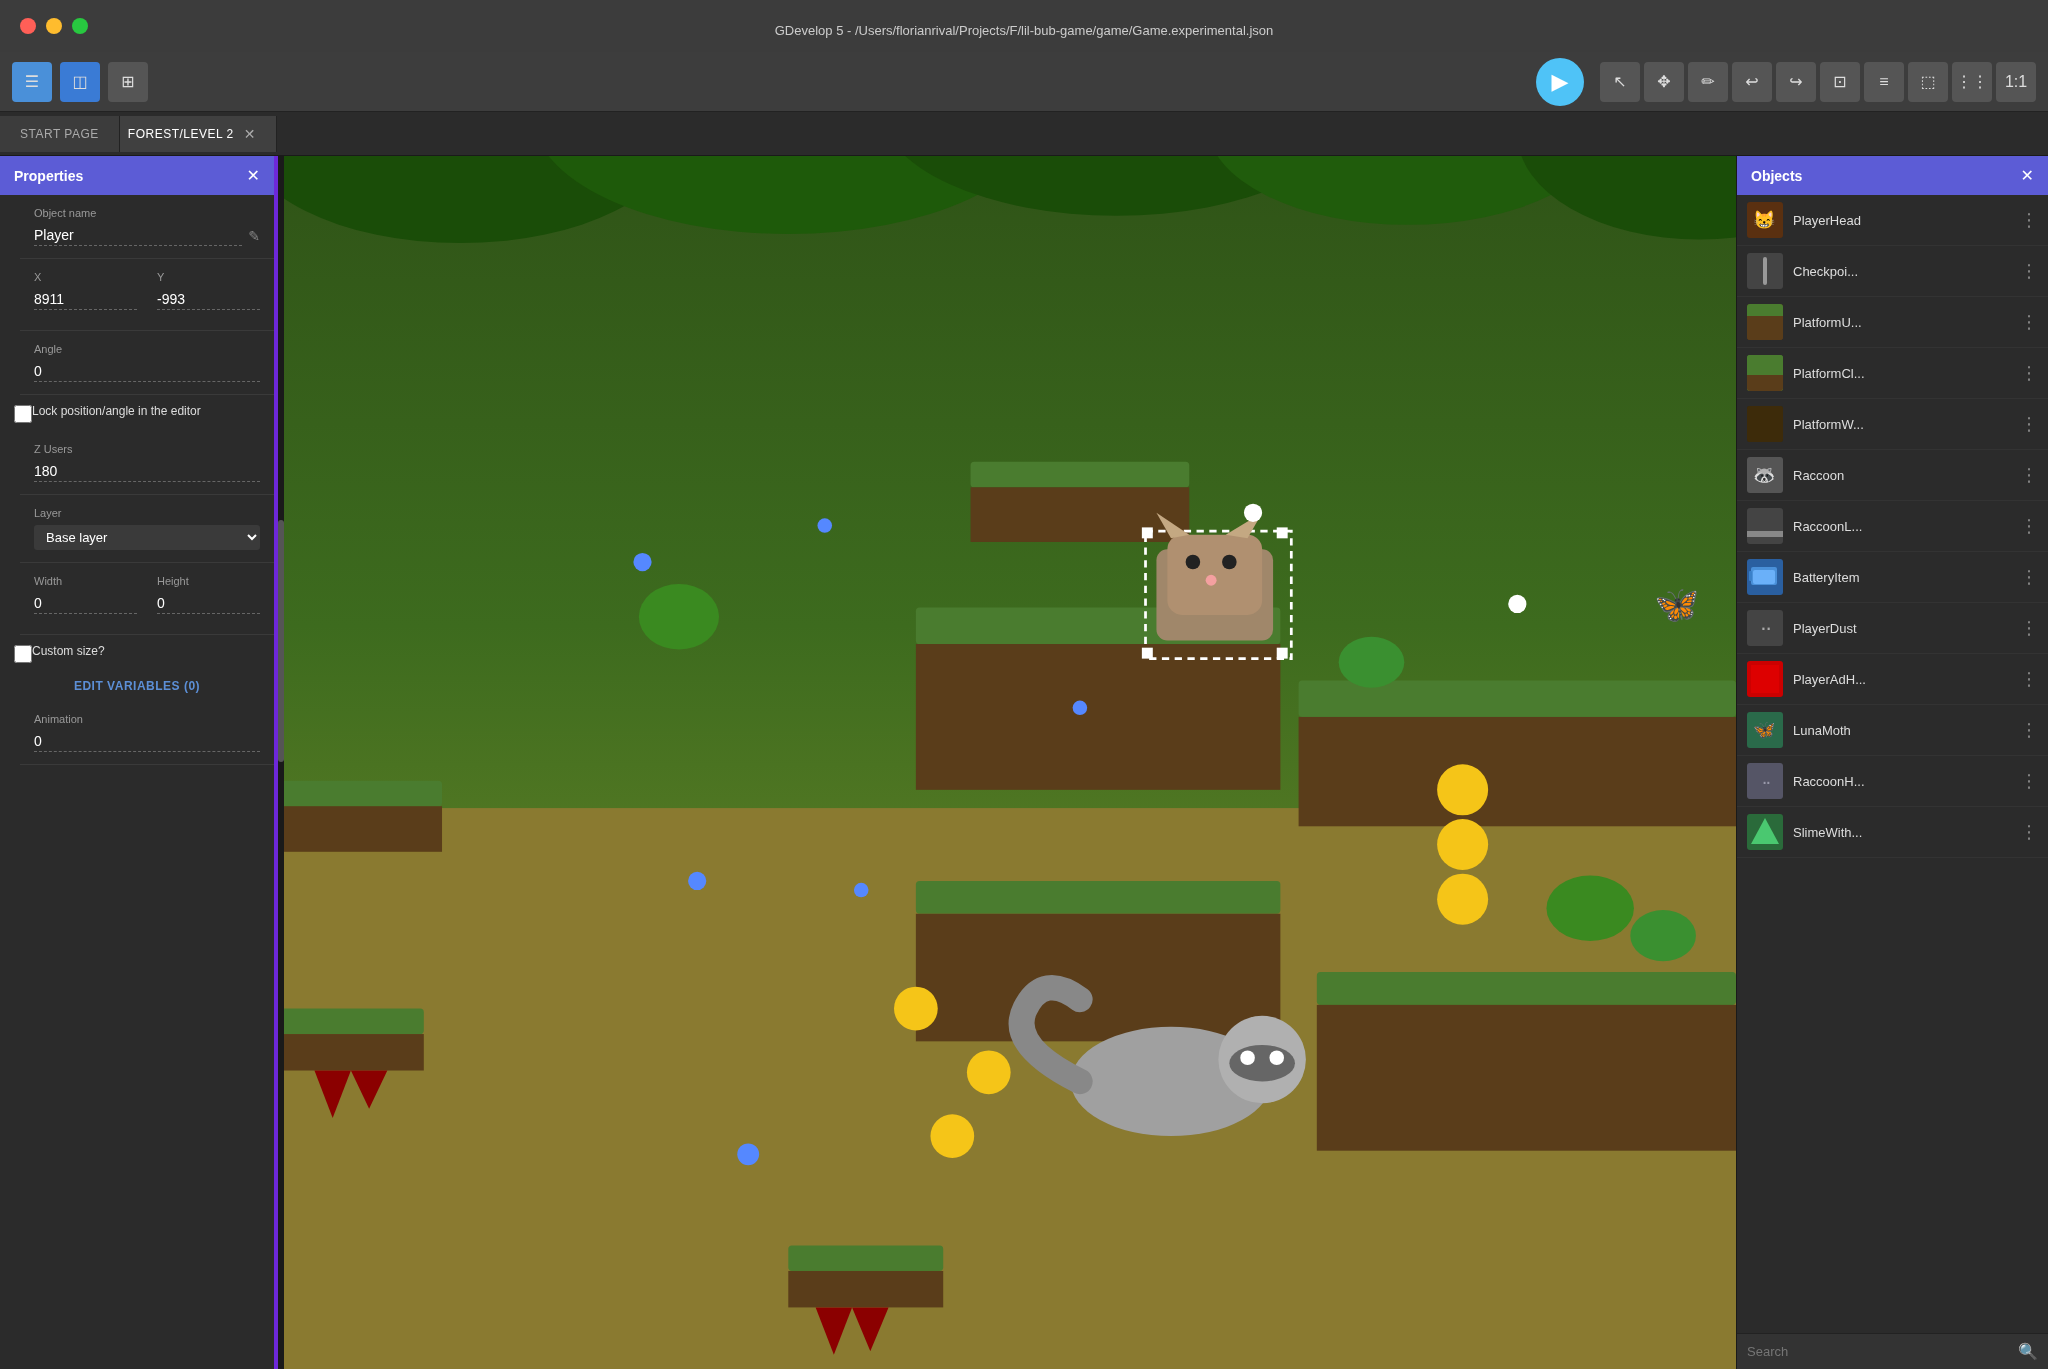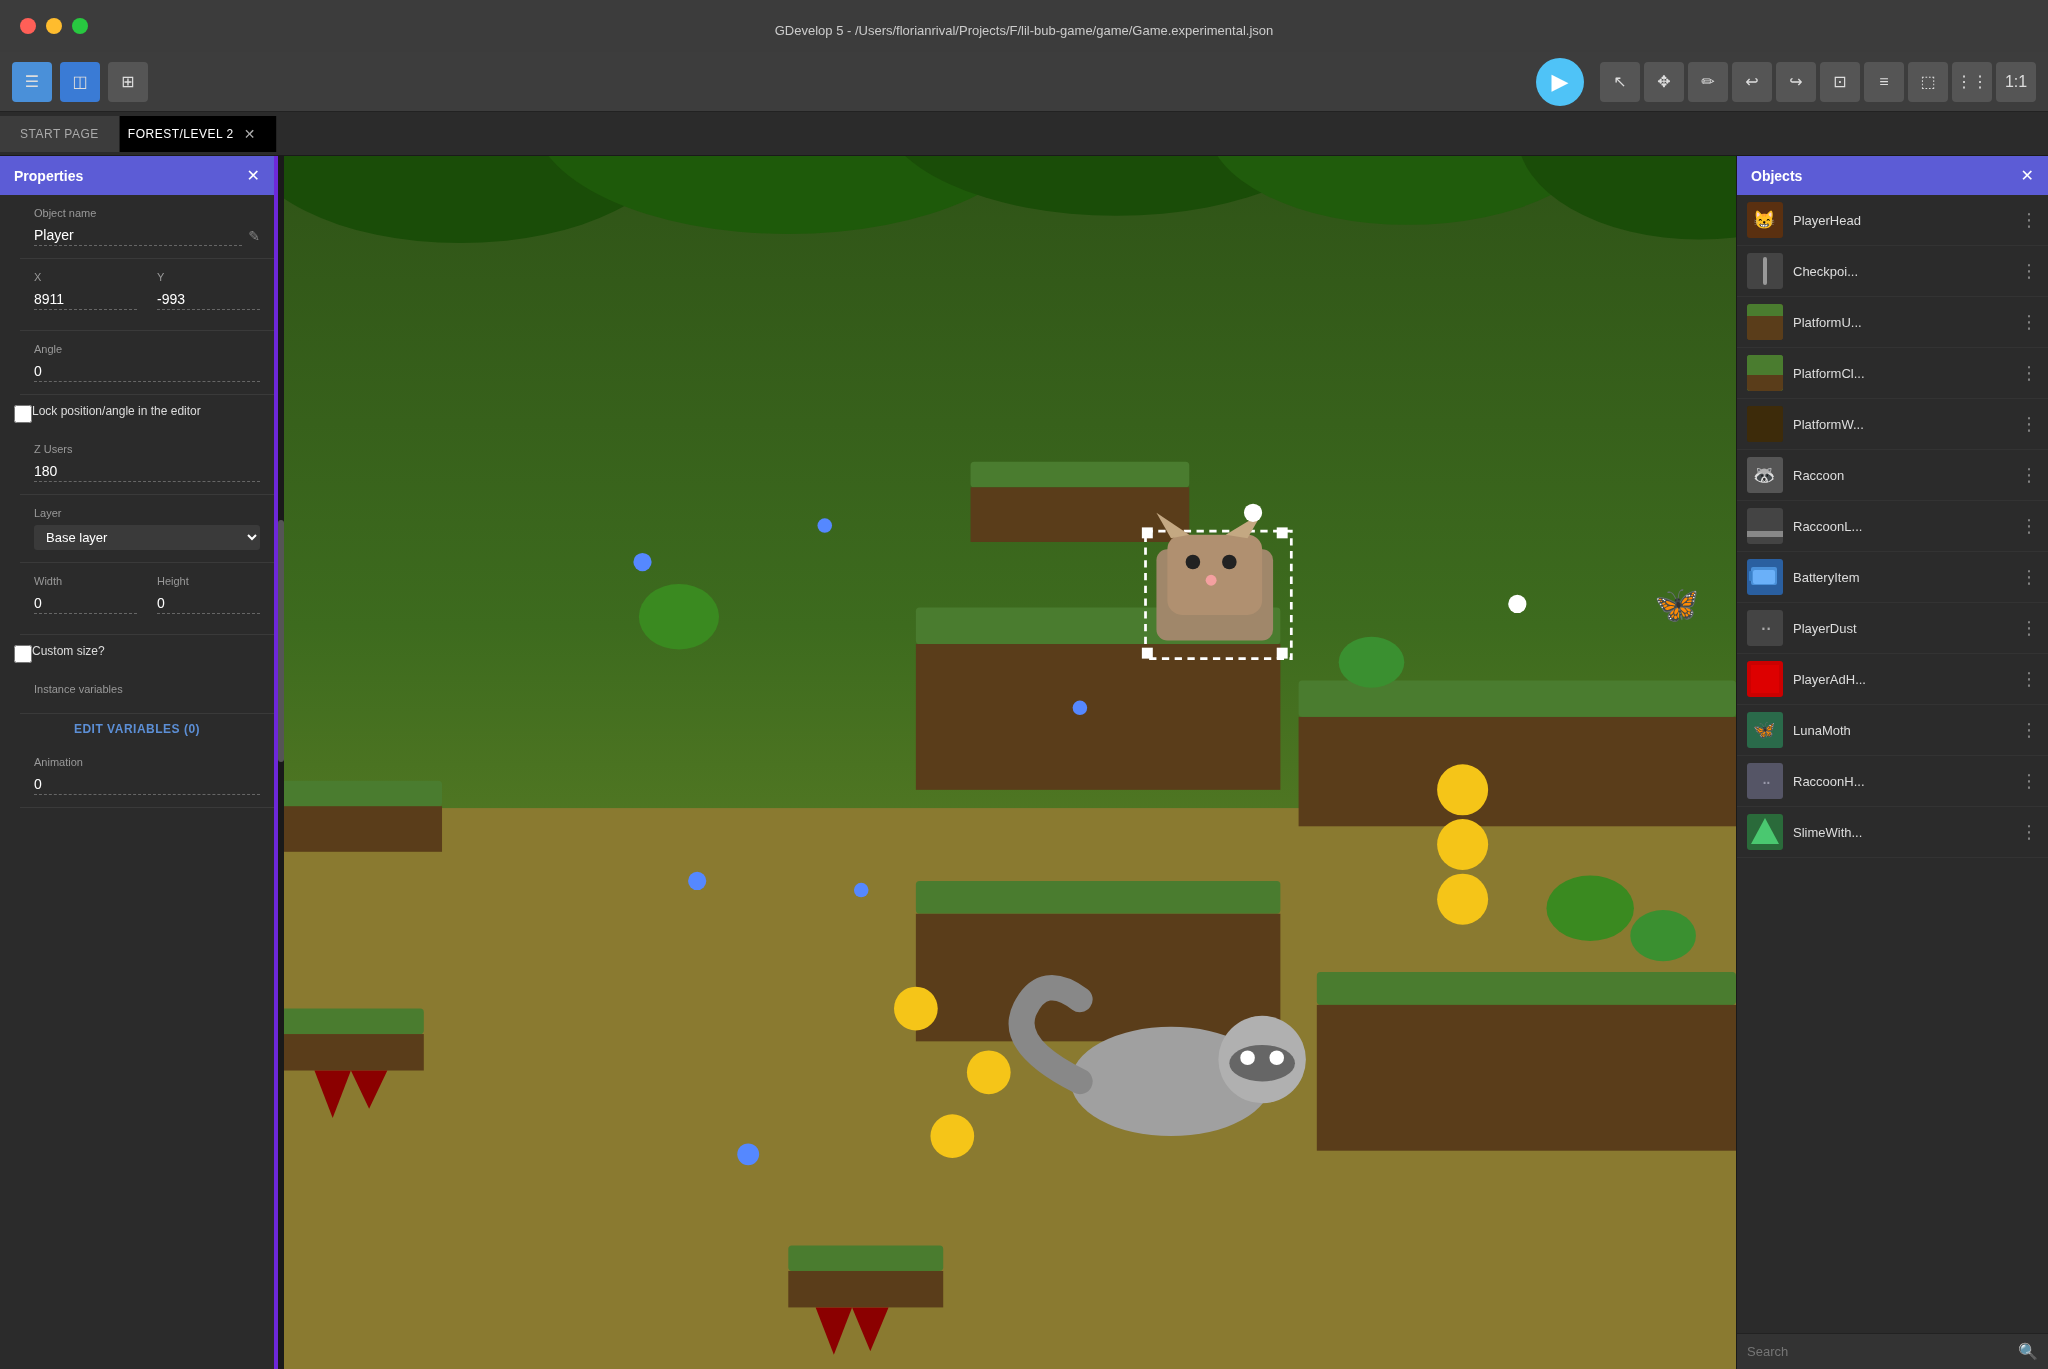--- a/index.html
+++ b/index.html
@@ -98,21 +98,21 @@
       background: #3c3c3c;
       color: #aaa;
       cursor: pointer;
       font-size: 12px;
       font-weight: 500;
       letter-spacing: 0.5px;
       border-right: 1px solid #222;
       gap: 10px;
     }
     .tab.active {
-      background: #000000;
+      background: #404040;
       color: #fff;
       padding-left: 8px;
     }
     .tab-close {
       color: #aaa; cursor: pointer; font-size: 14px;
     }
 
     
     #main {
       display: flex;
@@ -396,23 +396,20 @@
           <input class="prop-input" type="text" value="0" style="">
         </div>
       </div>
     </div>
 
     <div class="checkbox-row">
       <input type="checkbox" class="prop-checkbox" style="">
       <span class="checkbox-label">Custom size?</span>
     </div>
 
-    <div class="prop-section">
-      <div class="prop-label">Instance variables</div>
-    </div>
     <button class="edit-vars-btn">EDIT VARIABLES (0)</button>
 
     <div class="prop-section">
       <div class="prop-label">Animation</div>
       <input class="prop-input" type="text" value="0" style="">
     </div>
   </div>
 
   <div id="canvas-area">
     <svg id="scene-svg" viewBox="0 0 800 750" preserveAspectRatio="xMidYMid slice">

